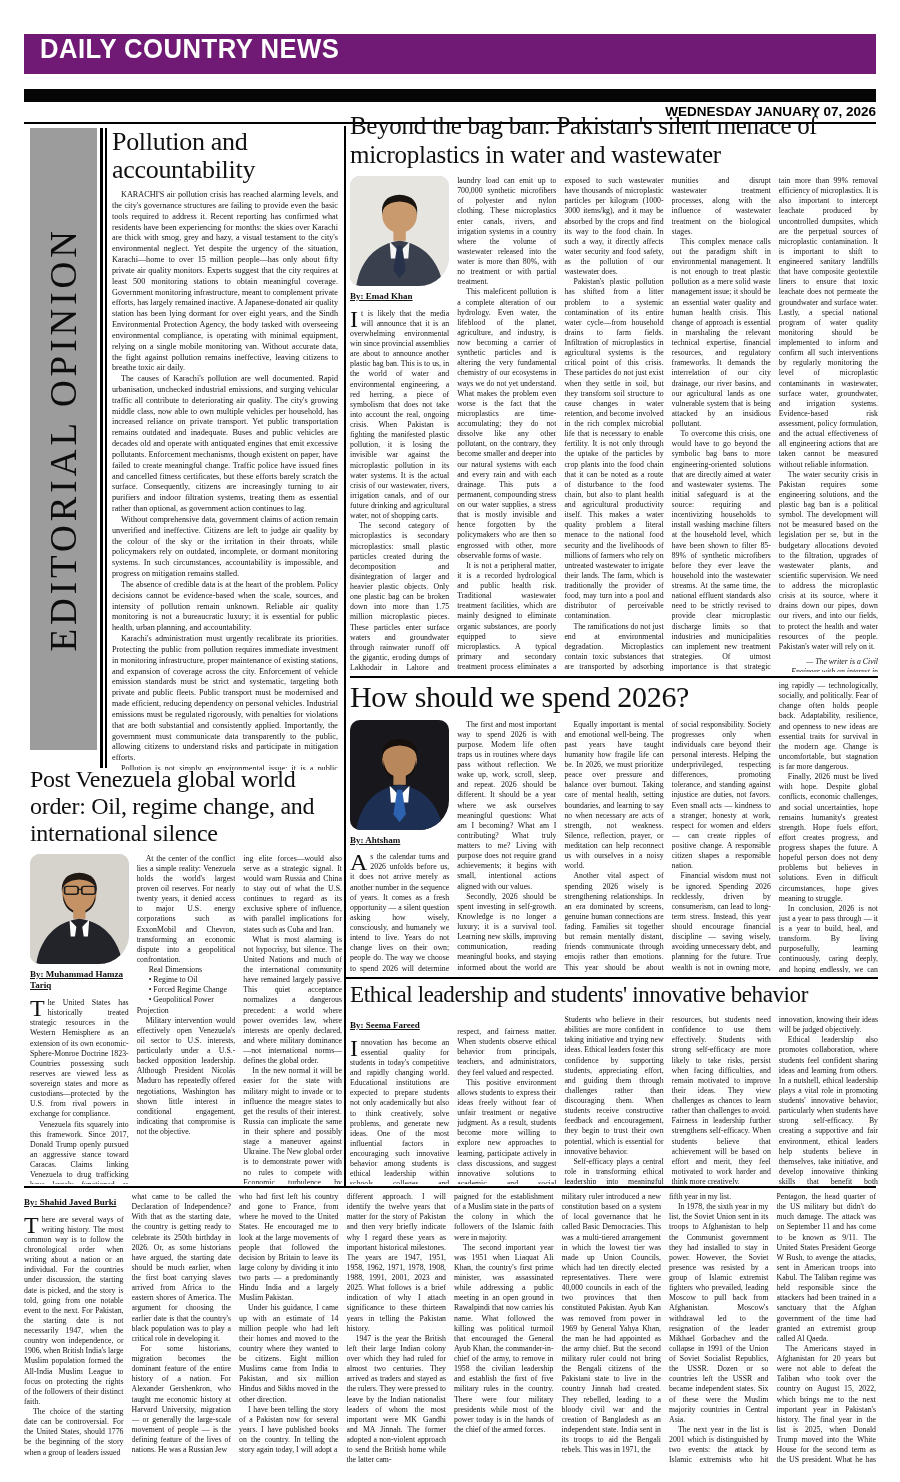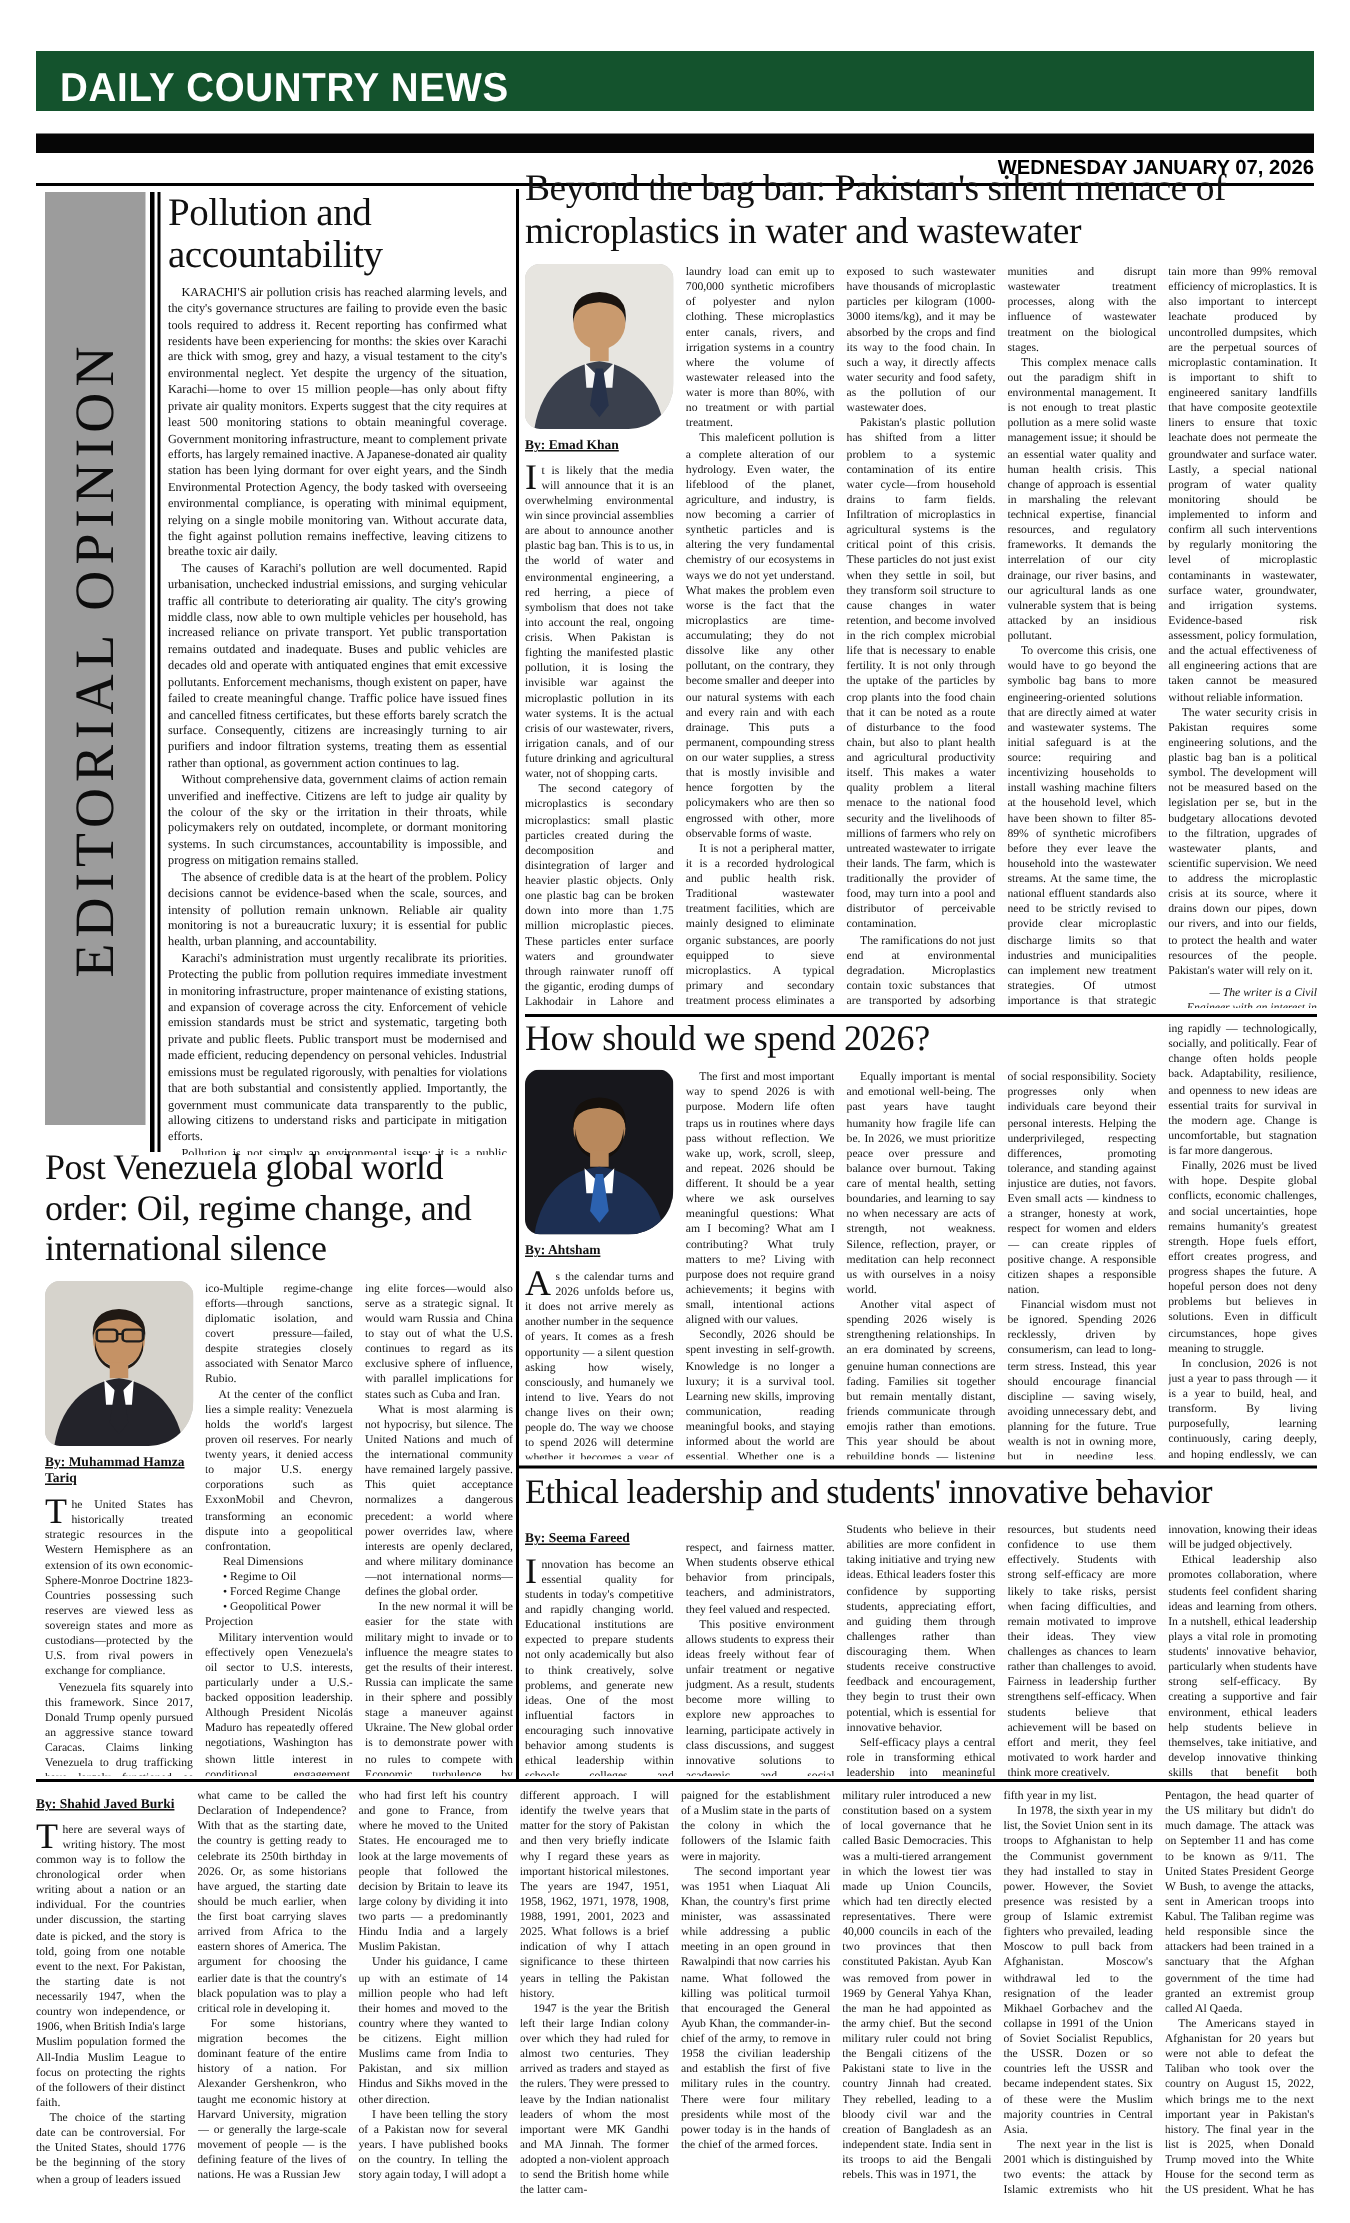--- a/index.html
+++ b/index.html
@@ -1,21 +1,21 @@
 <!DOCTYPE html>
 <html><head>
 <meta charset="utf-8">
 <style>
   html,body{margin:0;padding:0;background:#e8e8e8;}
   *{box-sizing:border-box;}
   .page{position:relative;width:900px;height:1482px;background:#ffffff;margin:0 auto;overflow:hidden;
         font-family:"Liberation Serif",serif;color:#111;}
   
-  .masthead{position:absolute;left:24px;top:34px;width:852px;height:40px;background:#14532d;
-            display:flex;align-items:flex-end;padding-left:16px;}
+  .masthead{position:absolute;left:24px;top:34px;width:852px;height:40px;background:#701a75;
+            display:flex;align-items:flex-start;padding-left:16px;}
   .masthead span{font-family:"Liberation Sans",sans-serif;font-weight:bold;font-size:27px;color:#fff;
                  letter-spacing:.5px;transform:scaleX(.95);transform-origin:left center;}
   .blackbar{position:absolute;left:24px;top:89px;width:852px;height:13px;background:#060606;}
   .dateline{position:absolute;left:24px;top:104px;width:852px;text-align:right;
             font-family:"Liberation Sans",sans-serif;font-weight:bold;font-size:13.5px;color:#000;}
   .toprule{position:absolute;left:24px;top:122px;width:852px;height:2px;background:#000;}
   
   .banner{position:absolute;left:30px;top:128px;width:67px;height:622px;background:#9c9c9c;
           display:flex;align-items:center;justify-content:center;}
   .bannertext{writing-mode:vertical-rl;transform:rotate(180deg);font-family:"Liberation Serif",serif;
@@ -37,21 +37,21 @@
   .hl{grid-row:1;margin:0 0 7px 0;font-weight:400;letter-spacing:-.3px;}
   .c1 .hl,.micro .hl,.ethical .hl,.venezuela .hl{grid-column:1/-1;}
   .spend .hl{grid-column:1/5;}
   .milestones .hl{grid-column:1/7;}
   .pollution{left:112px;top:128px;width:226px;height:642px;}
   .pollution .hl{font-size:26px;line-height:1.06;}
   .pollution .col p{font-size:8.2px;line-height:1.32;}
   .micro{left:350px;top:112px;width:528px;height:560px;}
   .micro .hl{font-size:25px;line-height:1.14;}
   .spend{left:350px;top:681px;width:528px;height:292px;}
-  .spend .hl{font-size:24px;line-height:1.05;}
+  .spend .hl{font-size:30px;line-height:1.05;}
   .venezuela{left:30px;top:766px;width:312px;height:418px;}
   .venezuela .hl{font-size:24px;line-height:1.12;}
   .ethical{left:350px;top:982px;width:528px;height:202px;}
   .ethical .hl{font-size:23px;white-space:nowrap;letter-spacing:-.4px;}
   .milestones{left:24px;top:1192px;width:852px;height:272px;}
   .milestones .hl{font-size:29px;line-height:1.05;}
   .col{grid-row:2;overflow:hidden;min-height:0;}
   .col p{margin:0;font-size:7.8px;line-height:1.3;text-align:justify;text-indent:9px;}
   .col p.cont{text-indent:0;}
   .col p.li{text-indent:12px;text-align:left;}
@@ -194,21 +194,20 @@
               <path d="M5 112 C9 80 26 68 40 66 C54 68 71 80 75 112 Z" fill="#23232a"></path>
               <path d="M32 67 L40 77 L48 67 L47 84 L33 84 Z" fill="#ffffff"></path>
               <path d="M38 71 L42 71 L45 96 L40 104 L35 96 Z" fill="#23232a"></path>
             </svg>
           </div>
           <p class="byline">By: Muhammad Hamza Tariq</p>
           <p class="cont"><span class="dropcap">T</span>he United States has historically treated strategic resources in the Western Hemisphere as an extension of its own economic- Sphere-Monroe Doctrine 1823- Countries possessing such reserves are viewed less as sovereign states and more as custodians—protected by the U.S. from rival powers in exchange for compliance.</p>
           <p>Venezuela fits squarely into this framework. Since 2017, Donald Trump openly pursued an aggressive stance toward Caracas. Claims linking Venezuela to drug trafficking have largely functioned as political justification rather than credible evidence- by ignoring the real culprit Mex-</p>
         </div>
         <div class="col" style="grid-area: 2 / 2 / auto / 3;">
-          <p class="cont">ico-Multiple regime-change efforts—through sanctions, diplomatic isolation, and covert pressure—failed, despite strategies closely associated with Senator Marco Rubio.</p>
           <p>At the center of the conflict lies a simple reality: Venezuela holds the world's largest proven oil reserves. For nearly twenty years, it denied access to major U.S. energy corporations such as ExxonMobil and Chevron, transforming an economic dispute into a geopolitical confrontation.</p>
           <p class="li">Real Dimensions</p>
           <p class="li">•      Regime to Oil</p>
           <p class="li">•      Forced Regime Change</p>
           <p class="li">•      Geopolitical Power Projection</p>
           <p>Military intervention would effectively open Venezuela's oil sector to U.S. interests, particularly under a U.S.-backed opposition leadership. Although President Nicolás Maduro has repeatedly offered negotiations, Washington has shown little interest in conditional engagement, indicating that compromise is not the objective.</p>
         </div>
         <div class="col" style="grid-area: 2 / 3 / auto / 4;">
           <p class="cont">ing elite forces—would also serve as a strategic signal. It would warn Russia and China to stay out of what the U.S. continues to regard as its exclusive sphere of influence, with parallel implications for states such as Cuba and Iran.</p>
           <p>What is most alarming is not hypocrisy, but silence. The United Nations and much of the international community have remained largely passive. This quiet acceptance normalizes a dangerous precedent: a world where power overrides law, where interests are openly declared, and where military dominance—not international norms—defines the global order.</p>

